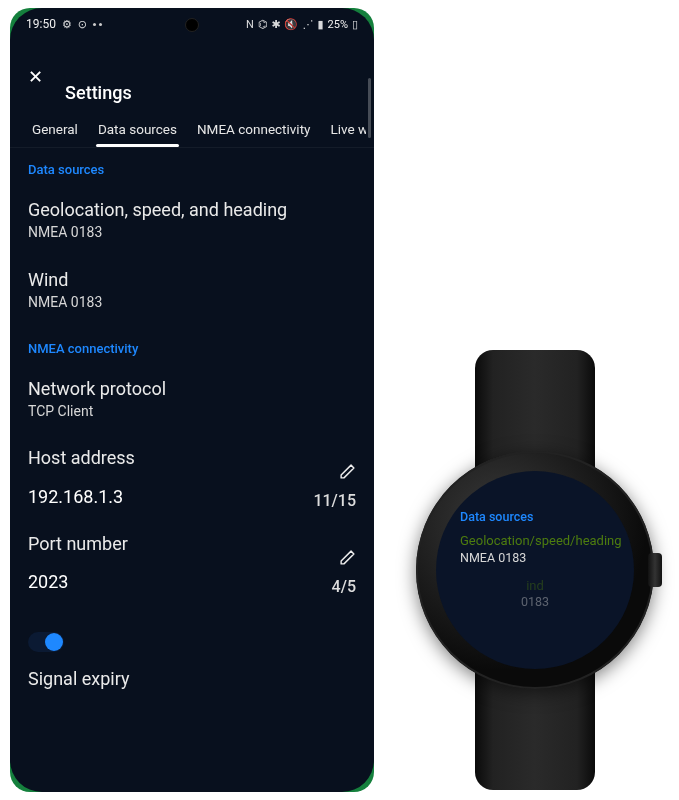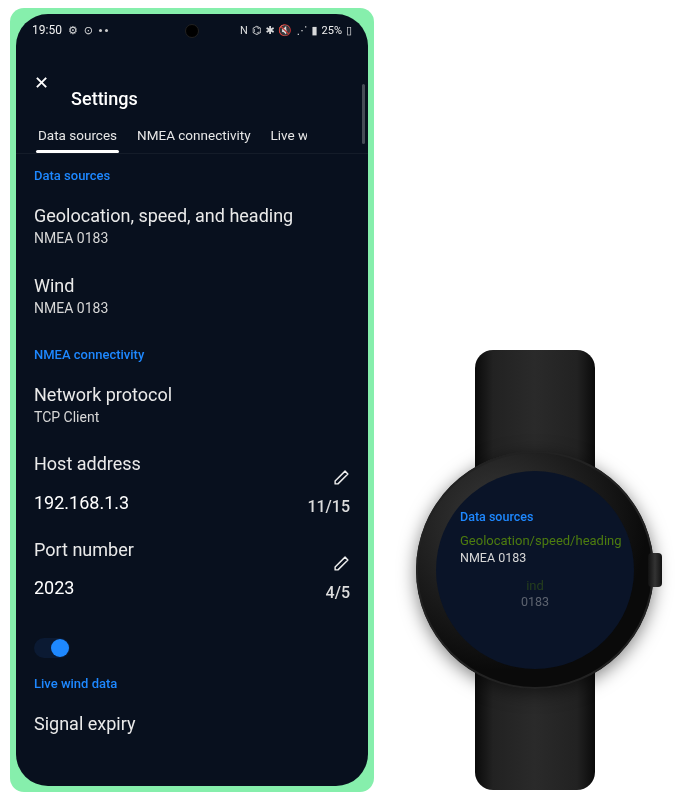--- a/index.html
+++ b/index.html
@@ -9,23 +9,22 @@
     background: #fff;
     font-family: -apple-system, Roboto, "Segoe UI", Arial, sans-serif;
     position: relative;
     overflow: hidden;
   }
   
   .phone {
     position: absolute;
     left: 10px; top: 8px;
     width: 364px; height: 784px;
-    background: #86efac;
-    border-radius: 14px;
-    padding: 6px;
+    background: #15803d;
+    border-radius: 20px;
   }
   .phone-screen {
     width: 100%; height: 100%;
     background: #08101e;
     border-radius: 32px;
     overflow: hidden;
     position: relative;
     color: #e6e6e6;
   }
   .camera-notch {
@@ -178,20 +177,21 @@
         <span class="sb-ico">▯</span>
       </div>
     </div>
 
     <div class="appbar">
       <span class="close-x">✕</span>
       <span class="appbar-title">Settings</span>
     </div>
 
     <div class="tabs">
+      <div class="tab">General</div>
       <div class="tab active">Data sources</div>
       <div class="tab">NMEA connectivity</div>
       <div class="tab cut">Live wir</div>
     </div>
 
     <div class="section-hdr">Data sources</div>
     <div class="row">
       <div class="row-title">Geolocation, speed, and heading</div>
       <div class="row-sub">NMEA 0183</div>
     </div>
@@ -224,21 +224,20 @@
           </svg>
       </span>
       <span class="counter">4/5</span>
     </div>
     <div class="row-toggle">
       <div class="switch">
         <div class="knob"></div>
       </div>
     </div>
 
-    <div class="section-hdr">Live wind data</div>
     <div class="row" style="padding-bottom:2px">
       <div class="row-title">Signal expiry</div>
     </div>
   </div>
 </div>
 
 <div class="watch-wrap">
   <div class="watch-band"></div>
   <div class="watch-case">
     <div class="watch-crown"></div>

